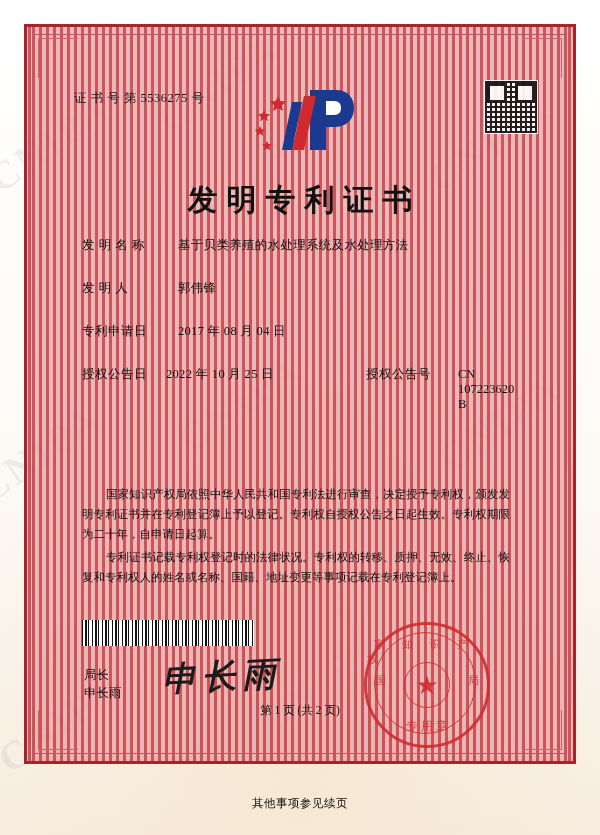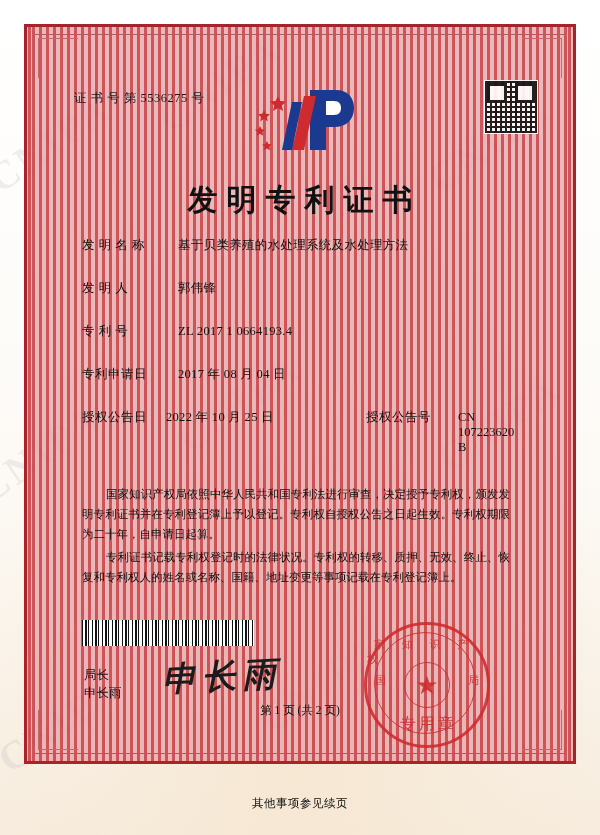--- a/index.html
+++ b/index.html
@@ -284,21 +284,21 @@
     font-size: 11px;
     letter-spacing: 7px;
     text-indent: 7px;
     color: #cf2b2f;
   }
   .seal-text-bottom {
     position: absolute;
     left: 0; right: 0; bottom: 10px;
     text-align: center;
     font-family: "Liberation Serif", serif;
-    font-size: 16px;
+    font-size: 12px;
     letter-spacing: 3px;
     text-indent: 3px;
     color: #cf2b2f;
   }
   .seal-text-left {
     position: absolute;
     left: 8px; top: 48px;
     font-family: "Liberation Serif", serif;
     font-size: 11px;
     color: #cf2b2f;
@@ -378,24 +378,20 @@
     <div class="title">发明专利证书</div>
 
     <div class="fields">
       <div class="field-row">
         <div class="field-label">发 明 名 称</div>
         <div class="field-value">基于贝类养殖的水处理系统及水处理方法</div>
       </div>
       <div class="field-row">
         <div class="field-label">发 明 人</div>
         <div class="field-value">郭伟锋</div>
-      </div>
-      <div class="field-row">
-        <div class="field-label">专 利 号</div>
-        <div class="field-value">ZL 2017 1 0664193.4</div>
       </div>
       <div class="field-row">
         <div class="field-label">专利申请日</div>
         <div class="field-value">2017 年 08 月 04 日</div>
       </div>
       <div class="field-row dual">
         <div class="field-label">授权公告日</div>
         <div class="field-value">2022 年 10 月 25 日</div>
         <div class="field-label2">授权公告号</div>
         <div class="field-value2">CN 107223620 B</div>

